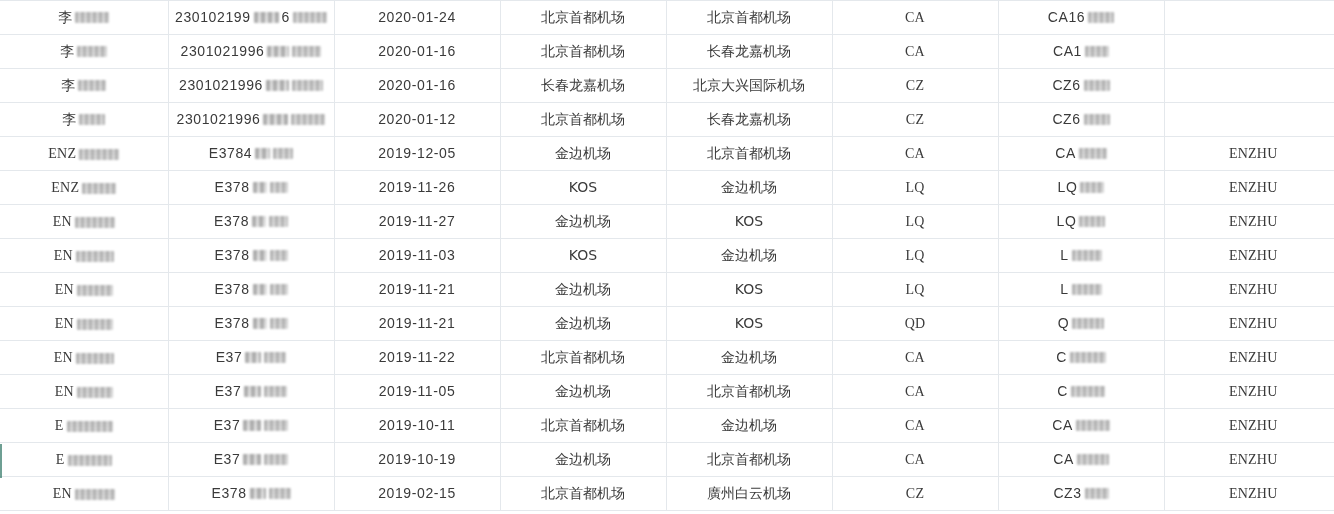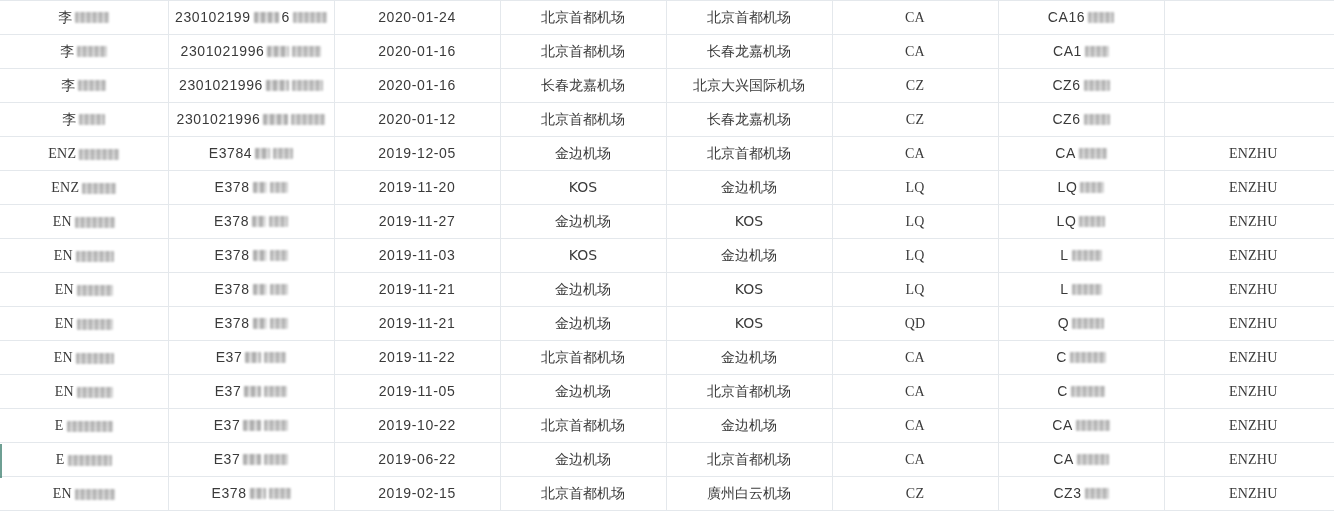--- a/index.html
+++ b/index.html
@@ -225,21 +225,21 @@
         <tr>
           <td><span class="cell-inner">
               <span class="txt">ENZ</span>
               <span class="redact" style="width: 34px;"></span>
             </span></td>
           <td><span class="cell-inner">
               <span class="txt mono">E378</span>
               <span class="redact r2" style="width: 14px;"></span>
               <span class="redact" style="width: 18px;"></span>
             </span></td>
-          <td><span class="txt mono">2019-11-20</span></td>
+          <td><span class="txt mono">2019-11-26</span></td>
           <td><span class="cjk">KOS</span></td>
           <td><span class="cjk">金边机场</span></td>
           <td><span class="txt">LQ</span></td>
           <td><span class="cell-inner">
               <span class="txt mono">LQ</span>
               <span class="redact" style="width: 24px;"></span>
             </span></td>
           <td class="last-col"><span class="txt">ENZHU</span></td>
         </tr>
         <tr>
@@ -365,41 +365,41 @@
         <tr>
           <td><span class="cell-inner">
               <span class="txt">E</span>
               <span class="redact" style="width: 46px;"></span>
             </span></td>
           <td><span class="cell-inner">
               <span class="txt mono">E37</span>
               <span class="redact r2" style="width: 18px;"></span>
               <span class="redact" style="width: 24px;"></span>
             </span></td>
-          <td><span class="txt mono">2019-10-22</span></td>
+          <td><span class="txt mono">2019-10-11</span></td>
           <td><span class="cjk">北京首都机场</span></td>
           <td><span class="cjk">金边机场</span></td>
           <td><span class="txt">CA</span></td>
           <td><span class="cell-inner">
               <span class="txt mono">CA</span>
               <span class="redact" style="width: 34px;"></span>
             </span></td>
           <td class="last-col"><span class="txt">ENZHU</span></td>
         </tr>
         <tr>
           <td><span class="cell-inner">
               <span class="txt">E</span>
               <span class="redact" style="width: 44px;"></span>
             </span></td>
           <td><span class="cell-inner">
               <span class="txt mono">E37</span>
               <span class="redact r2" style="width: 18px;"></span>
               <span class="redact" style="width: 24px;"></span>
             </span></td>
-          <td><span class="txt mono">2019-06-22</span></td>
+          <td><span class="txt mono">2019-10-19</span></td>
           <td><span class="cjk">金边机场</span></td>
           <td><span class="cjk">北京首都机场</span></td>
           <td><span class="txt">CA</span></td>
           <td><span class="cell-inner">
               <span class="txt mono">CA</span>
               <span class="redact" style="width: 32px;"></span>
             </span></td>
           <td class="last-col"><span class="txt">ENZHU</span></td>
         </tr>
         <tr>

